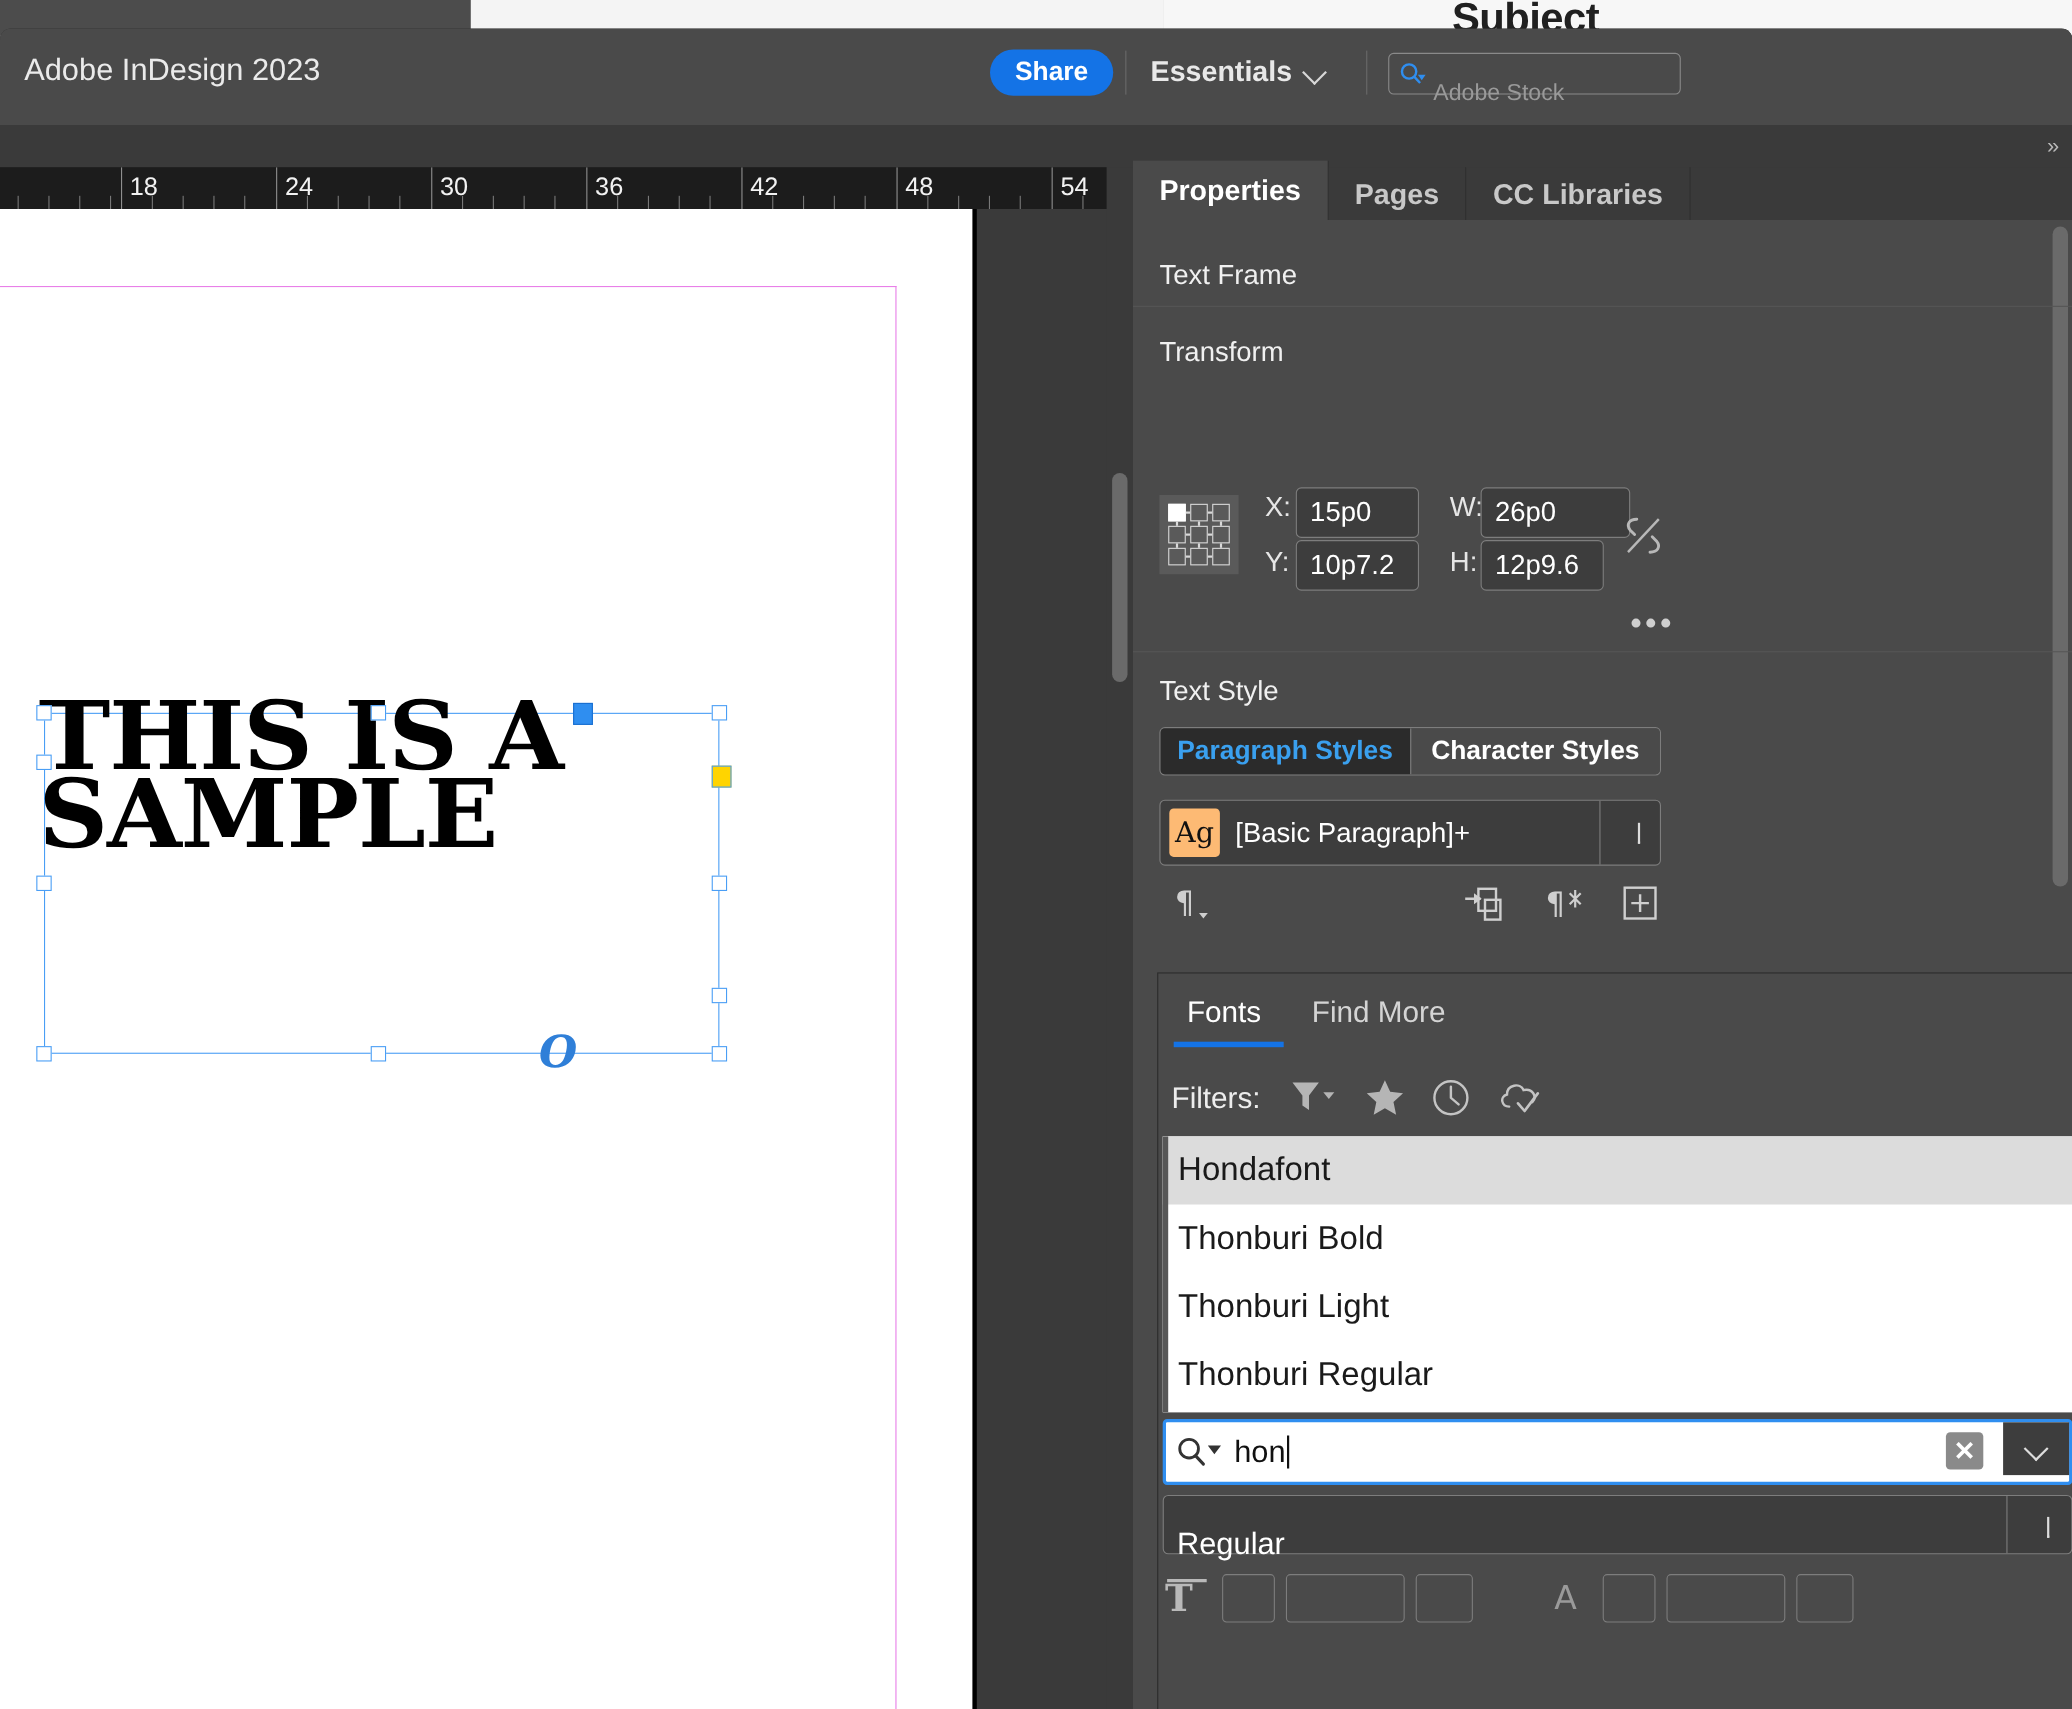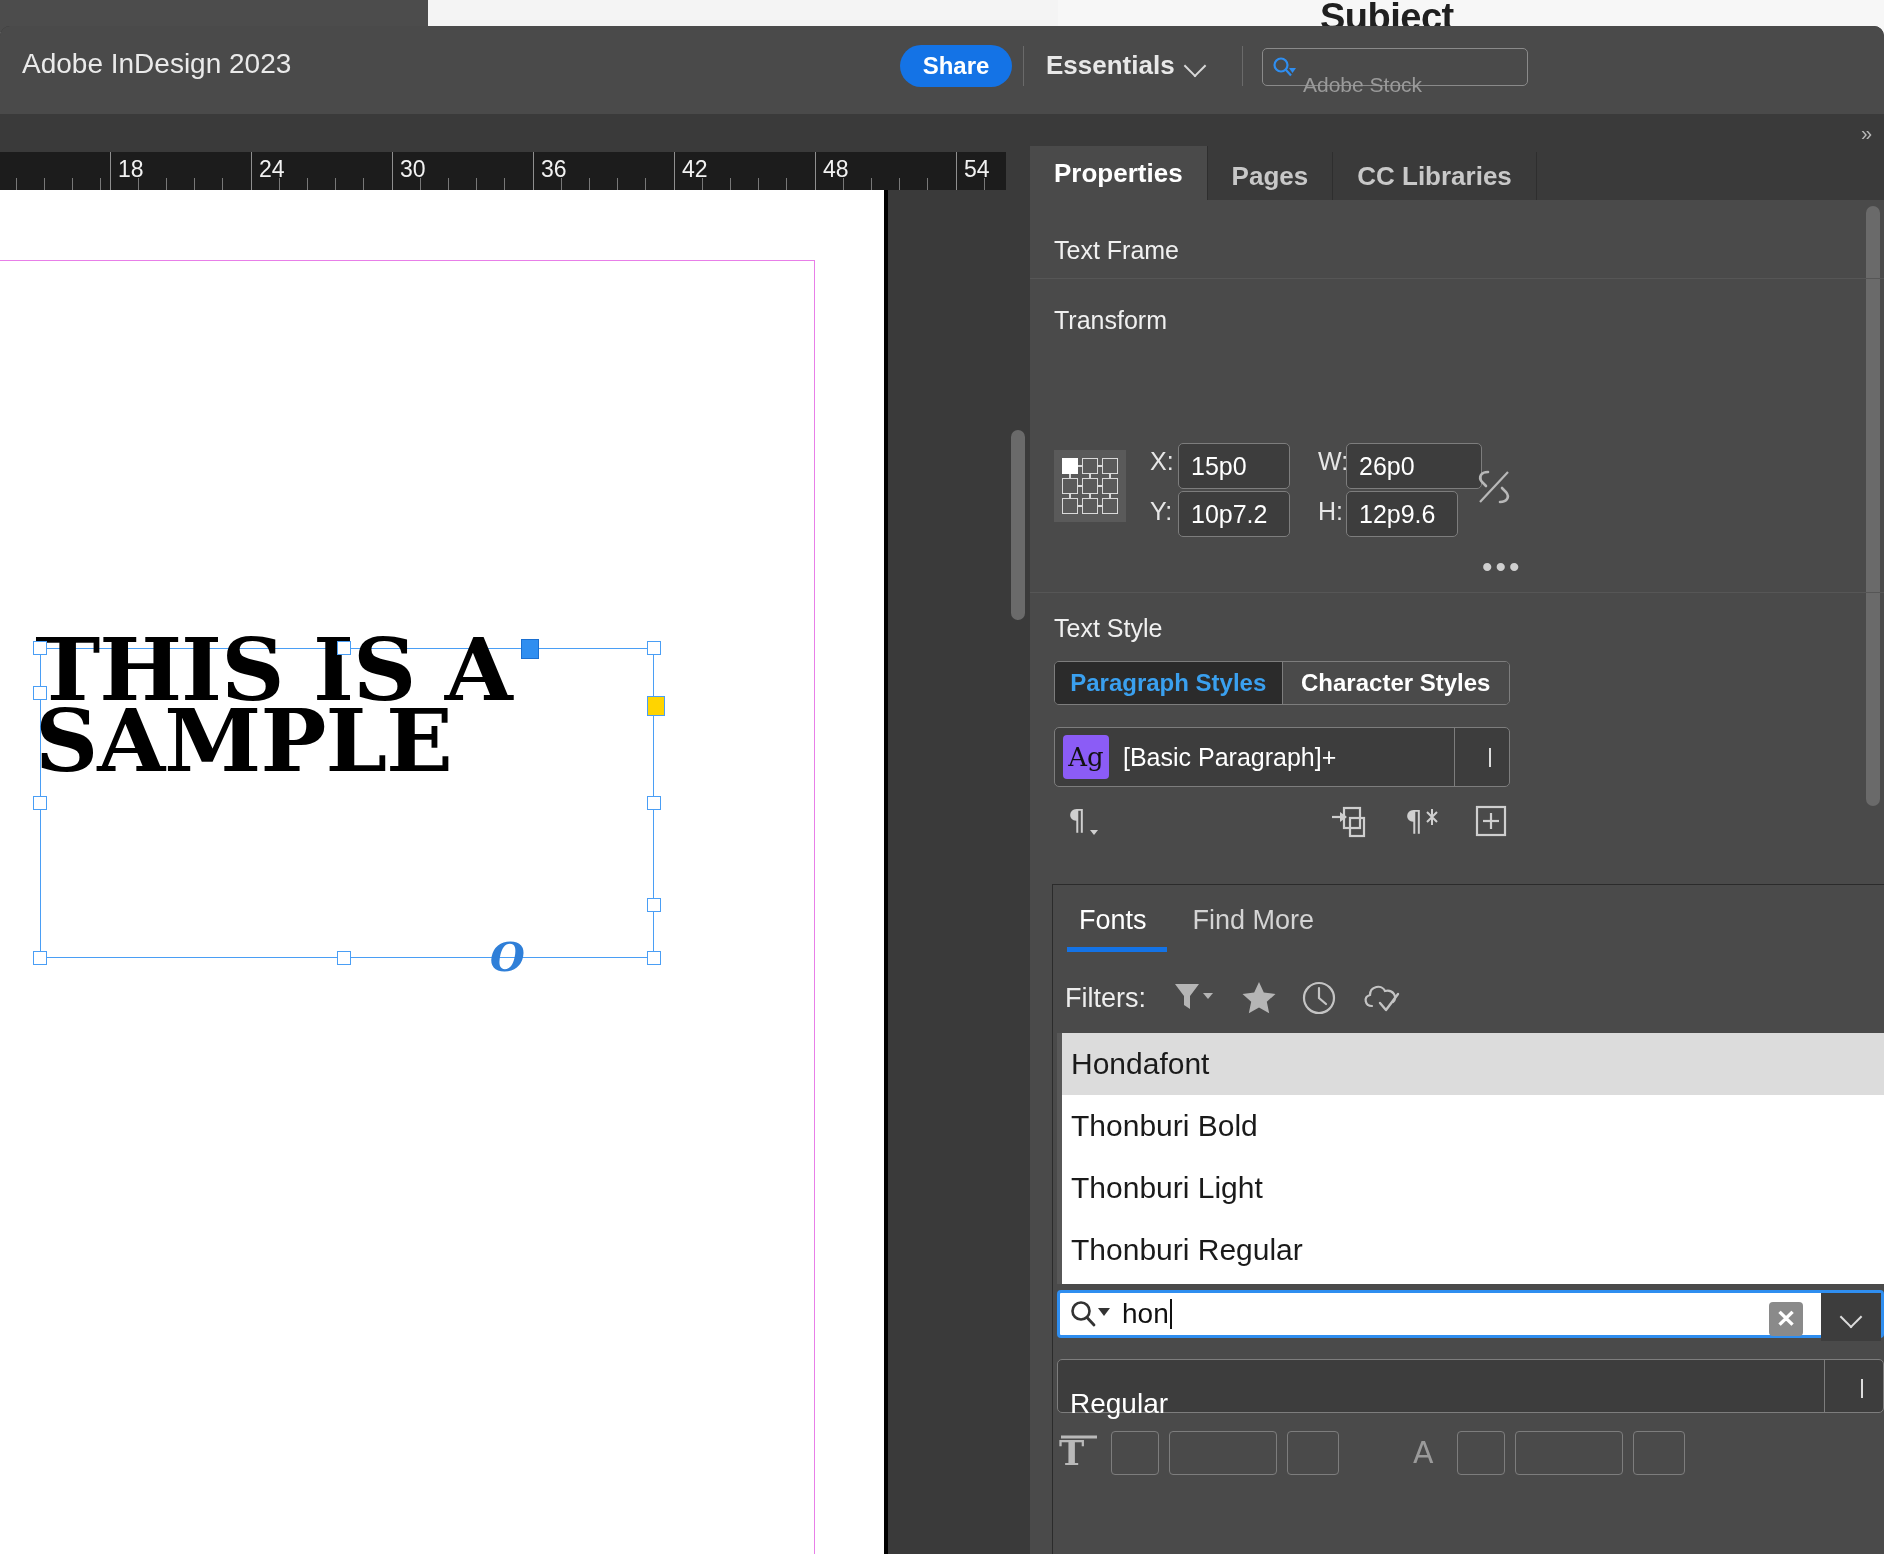--- a/index.html
+++ b/index.html
@@ -101,21 +101,21 @@
 
   
   #style-toggle{position:absolute;left:1054px;top:547px;width:456px;height:44px;border:1px solid #7d7d7d;
     border-radius:5px;display:flex;overflow:hidden;box-sizing:border-box;}
   .style-seg{flex:1;display:flex;align-items:center;justify-content:center;font-size:24px;font-weight:bold;cursor:pointer;}
   .style-seg.on{background:#2b2b2b;color:#3aa0ef;}
   .style-seg.off{background:#4a4a4a;color:#ffffff;border-left:1px solid #7d7d7d;}
 
   #para-dropdown{position:absolute;left:1054px;top:613px;width:456px;height:60px;background:#3d3d3d;
     border:1px solid #7d7d7d;border-radius:5px;display:flex;align-items:center;box-sizing:border-box;cursor:pointer;}
-  #ag-swatch{width:46px;height:44px;background:#8b5cf6;border-radius:4px;margin-left:8px;display:flex;
+  #ag-swatch{width:46px;height:44px;background:#fdba74;border-radius:4px;margin-left:8px;display:flex;
     align-items:center;justify-content:center;font-family:"DejaVu Serif", serif;font-size:26px;color:#111;}
   #para-style-name{margin-left:14px;font-size:25px;color:#ffffff;}
   #para-dd-sep{position:absolute;right:54px;top:0;width:1px;height:58px;background:#7d7d7d;}
   #para-dd-chev{position:absolute;right:18px;top:20px;}
   .chev-sm{width:14px;height:14px;border-right:2.5px solid #dddddd;border-bottom:2.5px solid #dddddd;transform:rotate(45deg);}
 
   .ps-icon{position:absolute;top:690px;color:#cfcfcf;cursor:pointer;}
 
   
   #fonts-popover{position:absolute;left:1053px;top:771px;width:831px;height:681px;background:#4a4a4a;
@@ -124,21 +124,21 @@
   .ftab{font-size:27px;color:#d4d4d4;padding:6px 14px 12px 14px;cursor:pointer;position:relative;}
   .ftab.active{color:#ffffff;}
   #ftab-underline{position:absolute;left:14px;top:62px;width:100px;height:5px;background:#1473e6;}
   #filters-row{position:absolute;left:12px;top:94px;display:flex;align-items:center;gap:22px;}
   #filters-label{font-size:27px;color:#ededed;margin-right:4px;}
   .ficon{cursor:pointer;display:flex;align-items:center;}
   #font-list{position:absolute;left:4px;top:148px;width:827px;height:251px;background:#ffffff;overflow:hidden;}
   .font-item{height:62px;display:flex;align-items:center;padding-left:14px;font-size:30px;color:#1a1a1a;cursor:pointer;box-sizing:border-box;}
   .font-item.sel{background:#dcdcdc;}
   #font-list-scroll{position:absolute;left:0;top:0;width:5px;height:251px;background:#575757;}
-  #font-search{position:absolute;left:4px;top:405px;width:827px;height:48px;border:3px solid #2f8ef0;
+  #font-search{position:absolute;left:4px;top:405px;width:827px;height:60px;border:3px solid #2f8ef0;
     border-radius:4px;background:#ffffff;display:flex;align-items:center;box-sizing:border-box;}
   #fs-icon{margin-left:8px;display:flex;align-items:center;}
   #fs-value{font-size:28px;color:#111;margin-left:8px;}
   #fs-caret{width:2px;height:30px;background:#111;margin-left:1px;}
   #fs-clear{position:absolute;right:78px;top:9px;width:34px;height:34px;background:#8a8a8a;border-radius:4px;
     display:flex;align-items:center;justify-content:center;color:#fff;font-size:24px;font-weight:bold;cursor:pointer;}
   #fs-dd{position:absolute;right:0;top:0;width:60px;height:48px;background:#3d3d3d;display:flex;align-items:center;justify-content:center;cursor:pointer;}
   #font-style-select{position:absolute;left:4px;top:474px;width:827px;height:54px;background:#3d3d3d;
     border:1px solid #7d7d7d;border-radius:5px;display:flex;align-items:center;box-sizing:border-box;cursor:pointer;}
   #fss-label{font-size:28px;color:#ffffff;margin-left:12px;margin-top:36px;}

